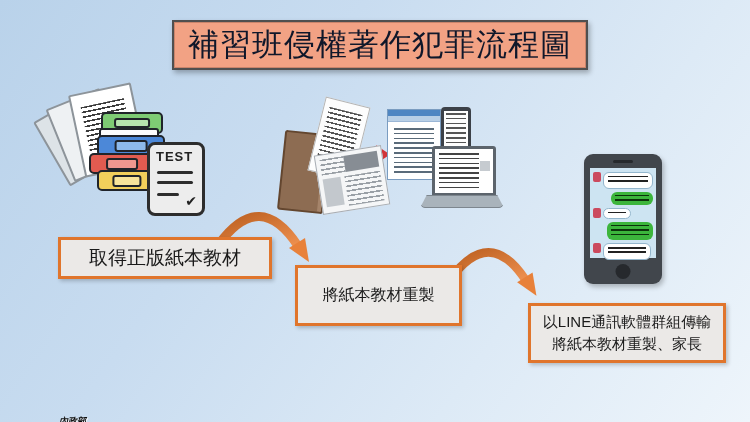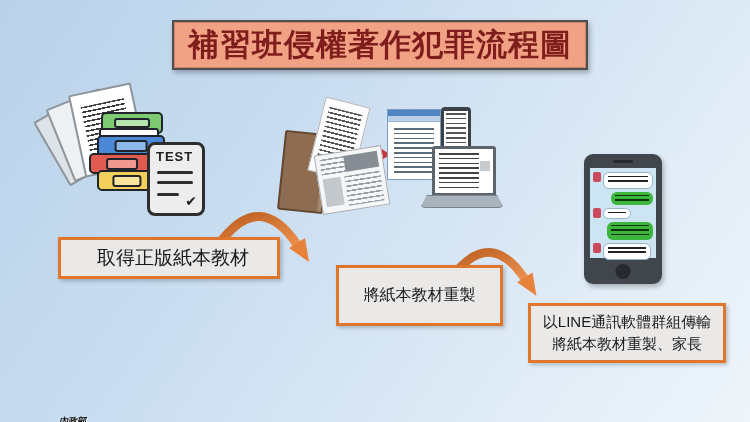--- a/index.html
+++ b/index.html
@@ -3,27 +3,27 @@
 <meta charset="utf-8">
 <style>
   html,body{margin:0;padding:0;}
   body{font-family:"Liberation Sans","DejaVu Sans",sans-serif;}
   .canvas{position:relative;width:750px;height:422px;overflow:hidden;
     background:linear-gradient(125deg,#b9d2ea 0%,#c8dcf0 35%,#ddeaf6 70%,#eef5fb 100%);}
   
   .title-box{position:absolute;left:172px;top:20px;width:412px;height:46px;
     background:#f2a284;border:2px solid #4f4f4f;box-shadow:inset 0 0 0 1px #c9846b,2px 3px 5px rgba(0,0,0,.28);
     display:flex;align-items:center;justify-content:center;}
-  .title-box span{font-size:31px;font-weight:bold;color:#7f1d1d;letter-spacing:1px;white-space:nowrap;}
+  .title-box span{font-size:31px;font-weight:normal;color:#0f172a;letter-spacing:1px;white-space:nowrap;}
   
   .step-box{position:absolute;background:#ebe9e7;border:3px solid #e0752c;
     box-shadow:2px 2px 4px rgba(0,0,0,.22);display:flex;flex-direction:column;
     align-items:center;justify-content:center;color:#1a1a1a;text-align:center;}
-  .step1{left:58px;top:237px;width:208px;height:36px;font-size:19px;padding-left:8px;}
-  .step2{left:295px;top:265px;width:161px;height:55px;font-size:16px;line-height:1.4;margin-left:41px;}
+  .step1{left:58px;top:237px;width:208px;height:36px;font-size:19px;}
+  .step2{left:295px;top:265px;width:161px;height:55px;font-size:16px;line-height:1.4;}
   .step3{left:528px;top:303px;width:192px;height:54px;font-size:15px;line-height:1.45;}
   
   .tl{background-image:repeating-linear-gradient(to bottom,currentColor 0 1.6px,transparent 1.6px 4.8px);}
   
   .paper{position:absolute;background:#fff;border:2px solid #8d949a;border-radius:2px;}
   .paper .pl{position:absolute;left:8px;right:8px;top:12px;bottom:12px;color:#3c3c3c;}
   .p-back2{left:48px;top:104px;width:50px;height:70px;transform:rotate(-30deg);background:#dde3e7;}
   .p-back{left:58px;top:96px;width:54px;height:74px;transform:rotate(-22deg);background:#eef1f3;}
   .p-front{left:76px;top:88px;width:60px;height:80px;transform:rotate(-12deg);}
   .book{position:absolute;border:2px solid #20242a;border-radius:5px;}

